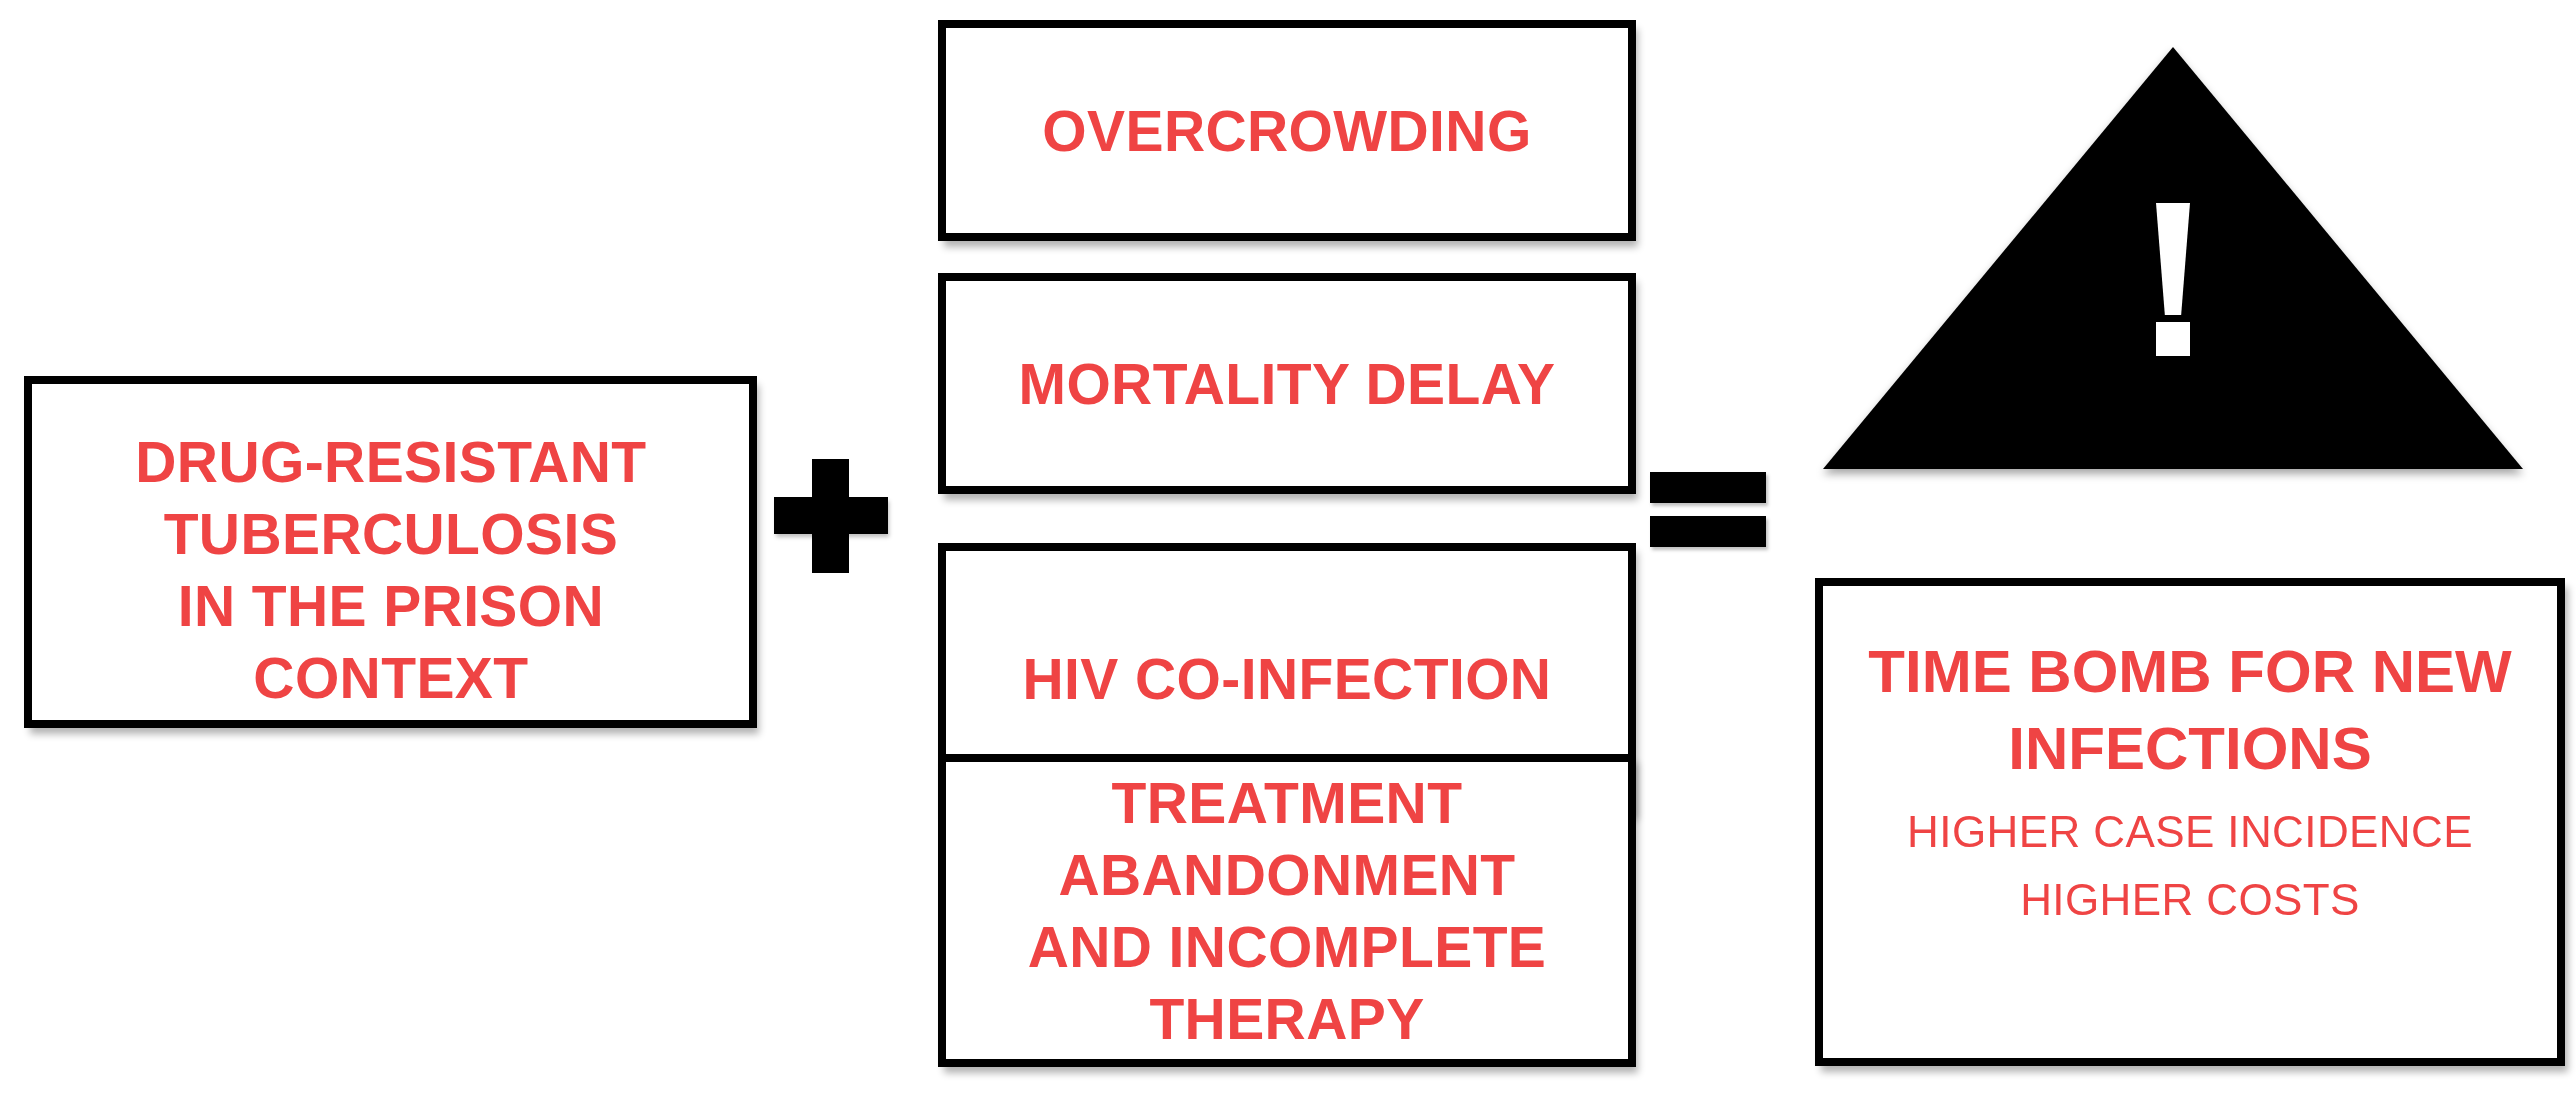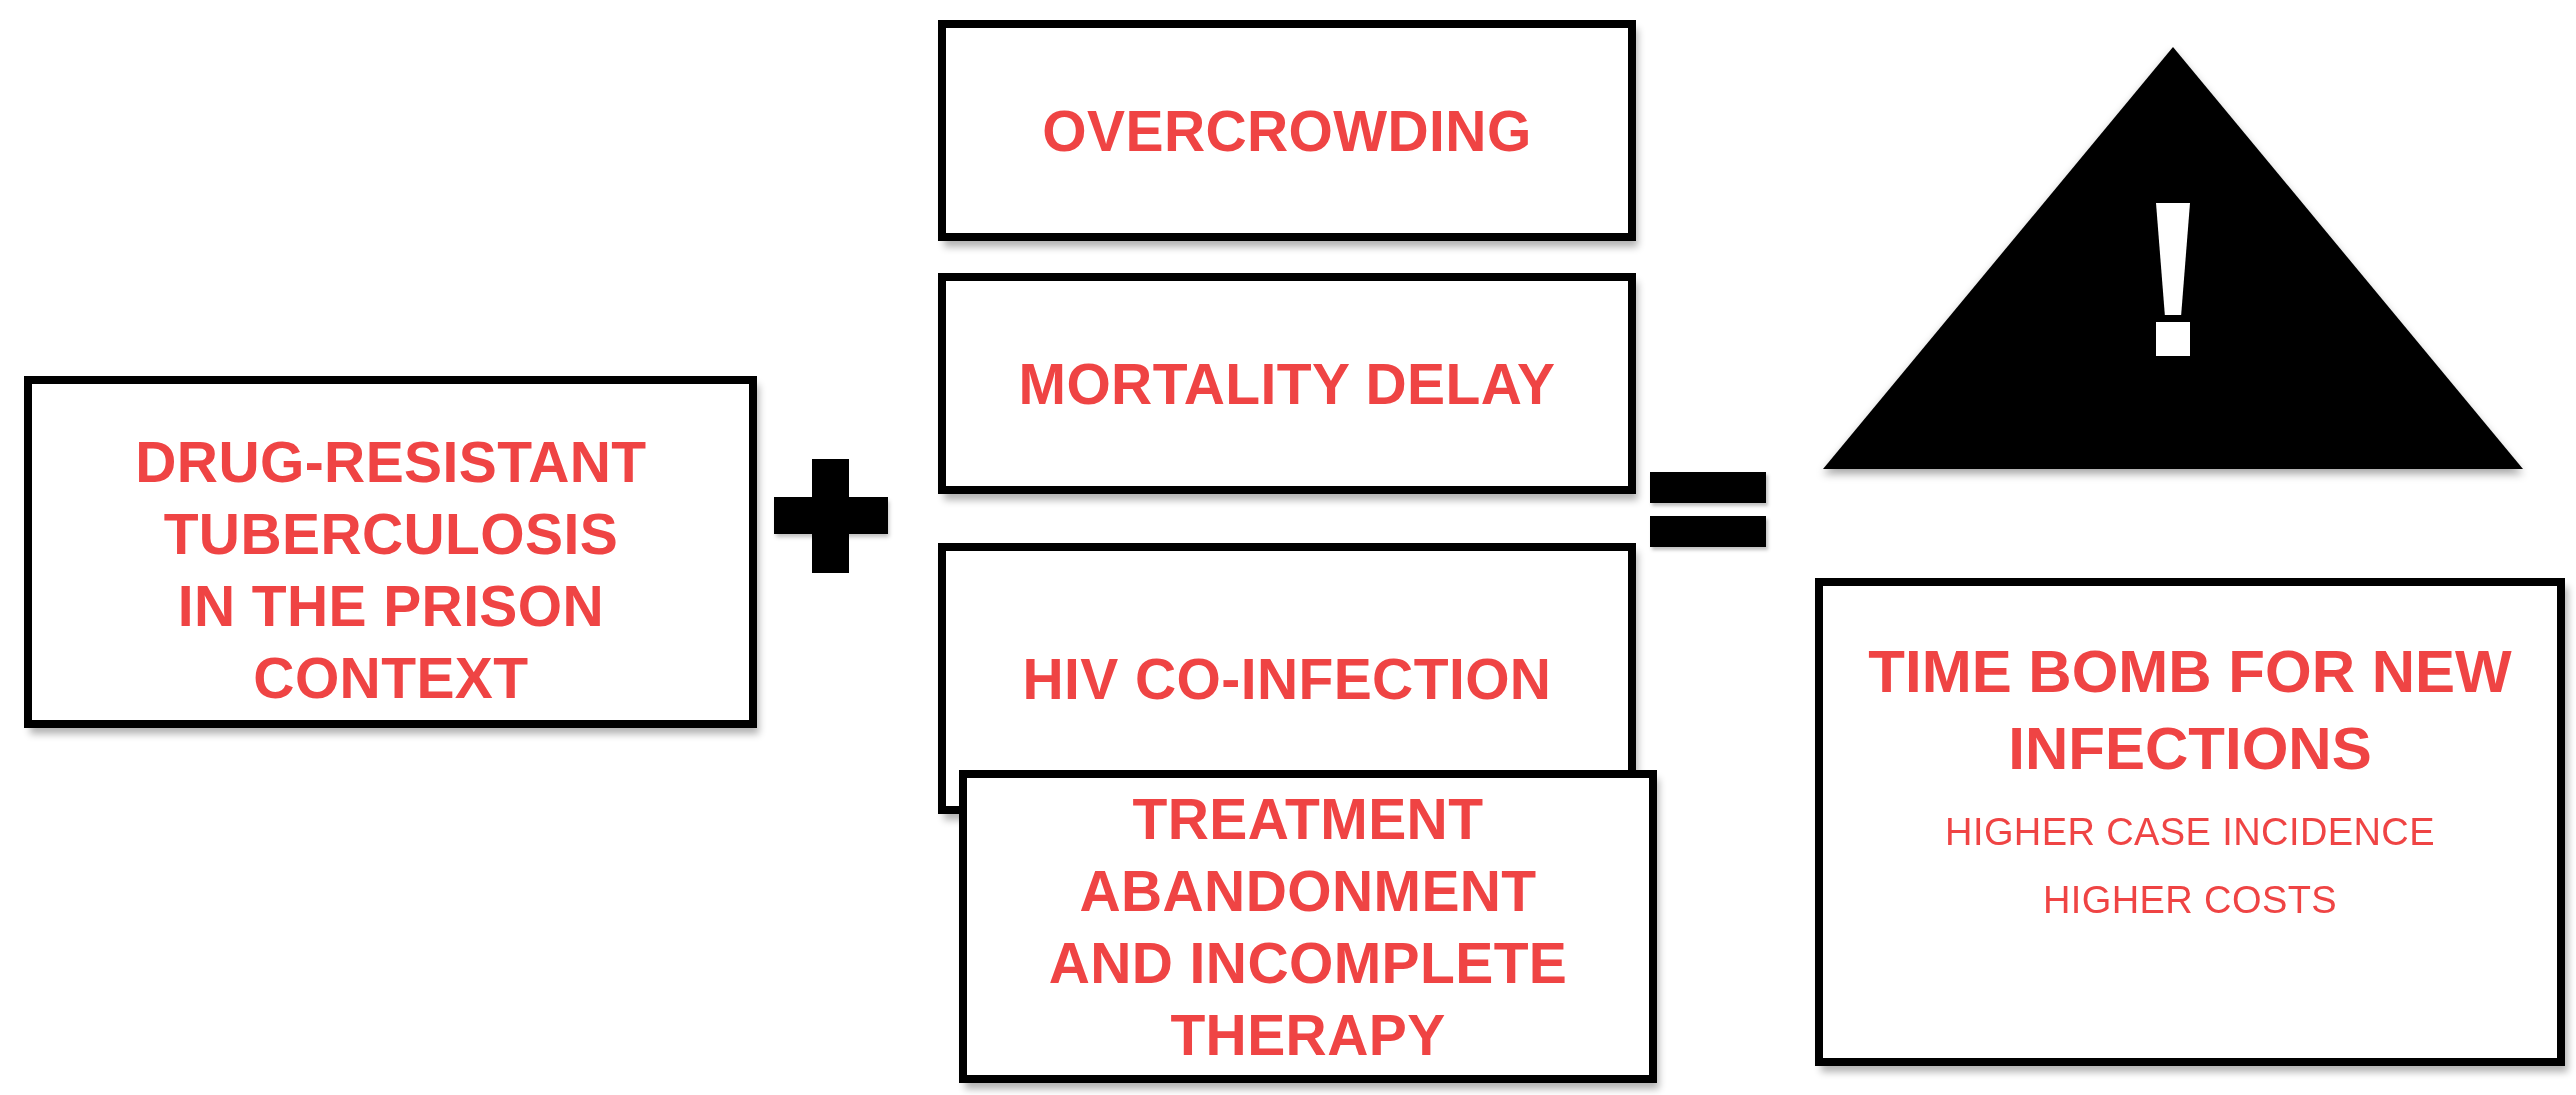--- a/index.html
+++ b/index.html
@@ -34,21 +34,21 @@
   }
   
   .cause-box { left: 24.4px; top: 376px; width: 733px; height: 352px; }
   .cause-box .label { font-size: 57px; line-height: 72px; margin-top: 35px; }
   
   .factor-box { left: 938px; width: 698px; }
   .factor-box .label { font-size: 57px; line-height: 72px; }
   .factor-box-0 { top: 20.3px;  height: 221px; }
   .factor-box-1 { top: 273px; height: 221px; }
   .factor-box-2 { top: 543px; height: 271px; }
-  .factor-box-3 { top: 770px; height: 313px; margin-left: 21px; }
+  .factor-box-3 { top: 754px; height: 313px; }
   
   .plus-icon { position: absolute; left: 774px; top: 459px; width: 114px; height: 114px; }
   .plus-icon .bar-h {
     position: absolute; left: 0; top: 38px; width: 114px; height: 37px; background: #000;
     box-shadow: 2.4px 4.1px 4.1px rgba(0,0,0,0.25);
   }
   .plus-icon .bar-v {
     position: absolute; left: 38px; top: 0; width: 37px; height: 114px; background: #000;
   }
   
@@ -78,21 +78,21 @@
     top: 275px; width: 34px; height: 34px; background: #ffffff;
   }
   
   .result-box {
     left: 1815px; top: 578px; width: 750px; height: 488px;
     flex-direction: column; justify-content: flex-start;
     padding-top: 47px;
   }
   .result-title { font-size: 60px; line-height: 77px; font-weight: bold; white-space: pre-line; }
   .result-items { margin-top: 11.4px; }
-  .result-item { font-size: 38px; line-height: 68px; font-weight: normal; letter-spacing: 0.4px; }
+  .result-item { font-size: 44px; line-height: 68px; font-weight: normal; letter-spacing: 0.4px; }
 </style>
 </head>
 <body>
 
 <div class="canvas">
 
   <div class="box cause-box">
     <div class="label">DRUG-RESISTANT
 TUBERCULOSIS
 IN THE PRISON

